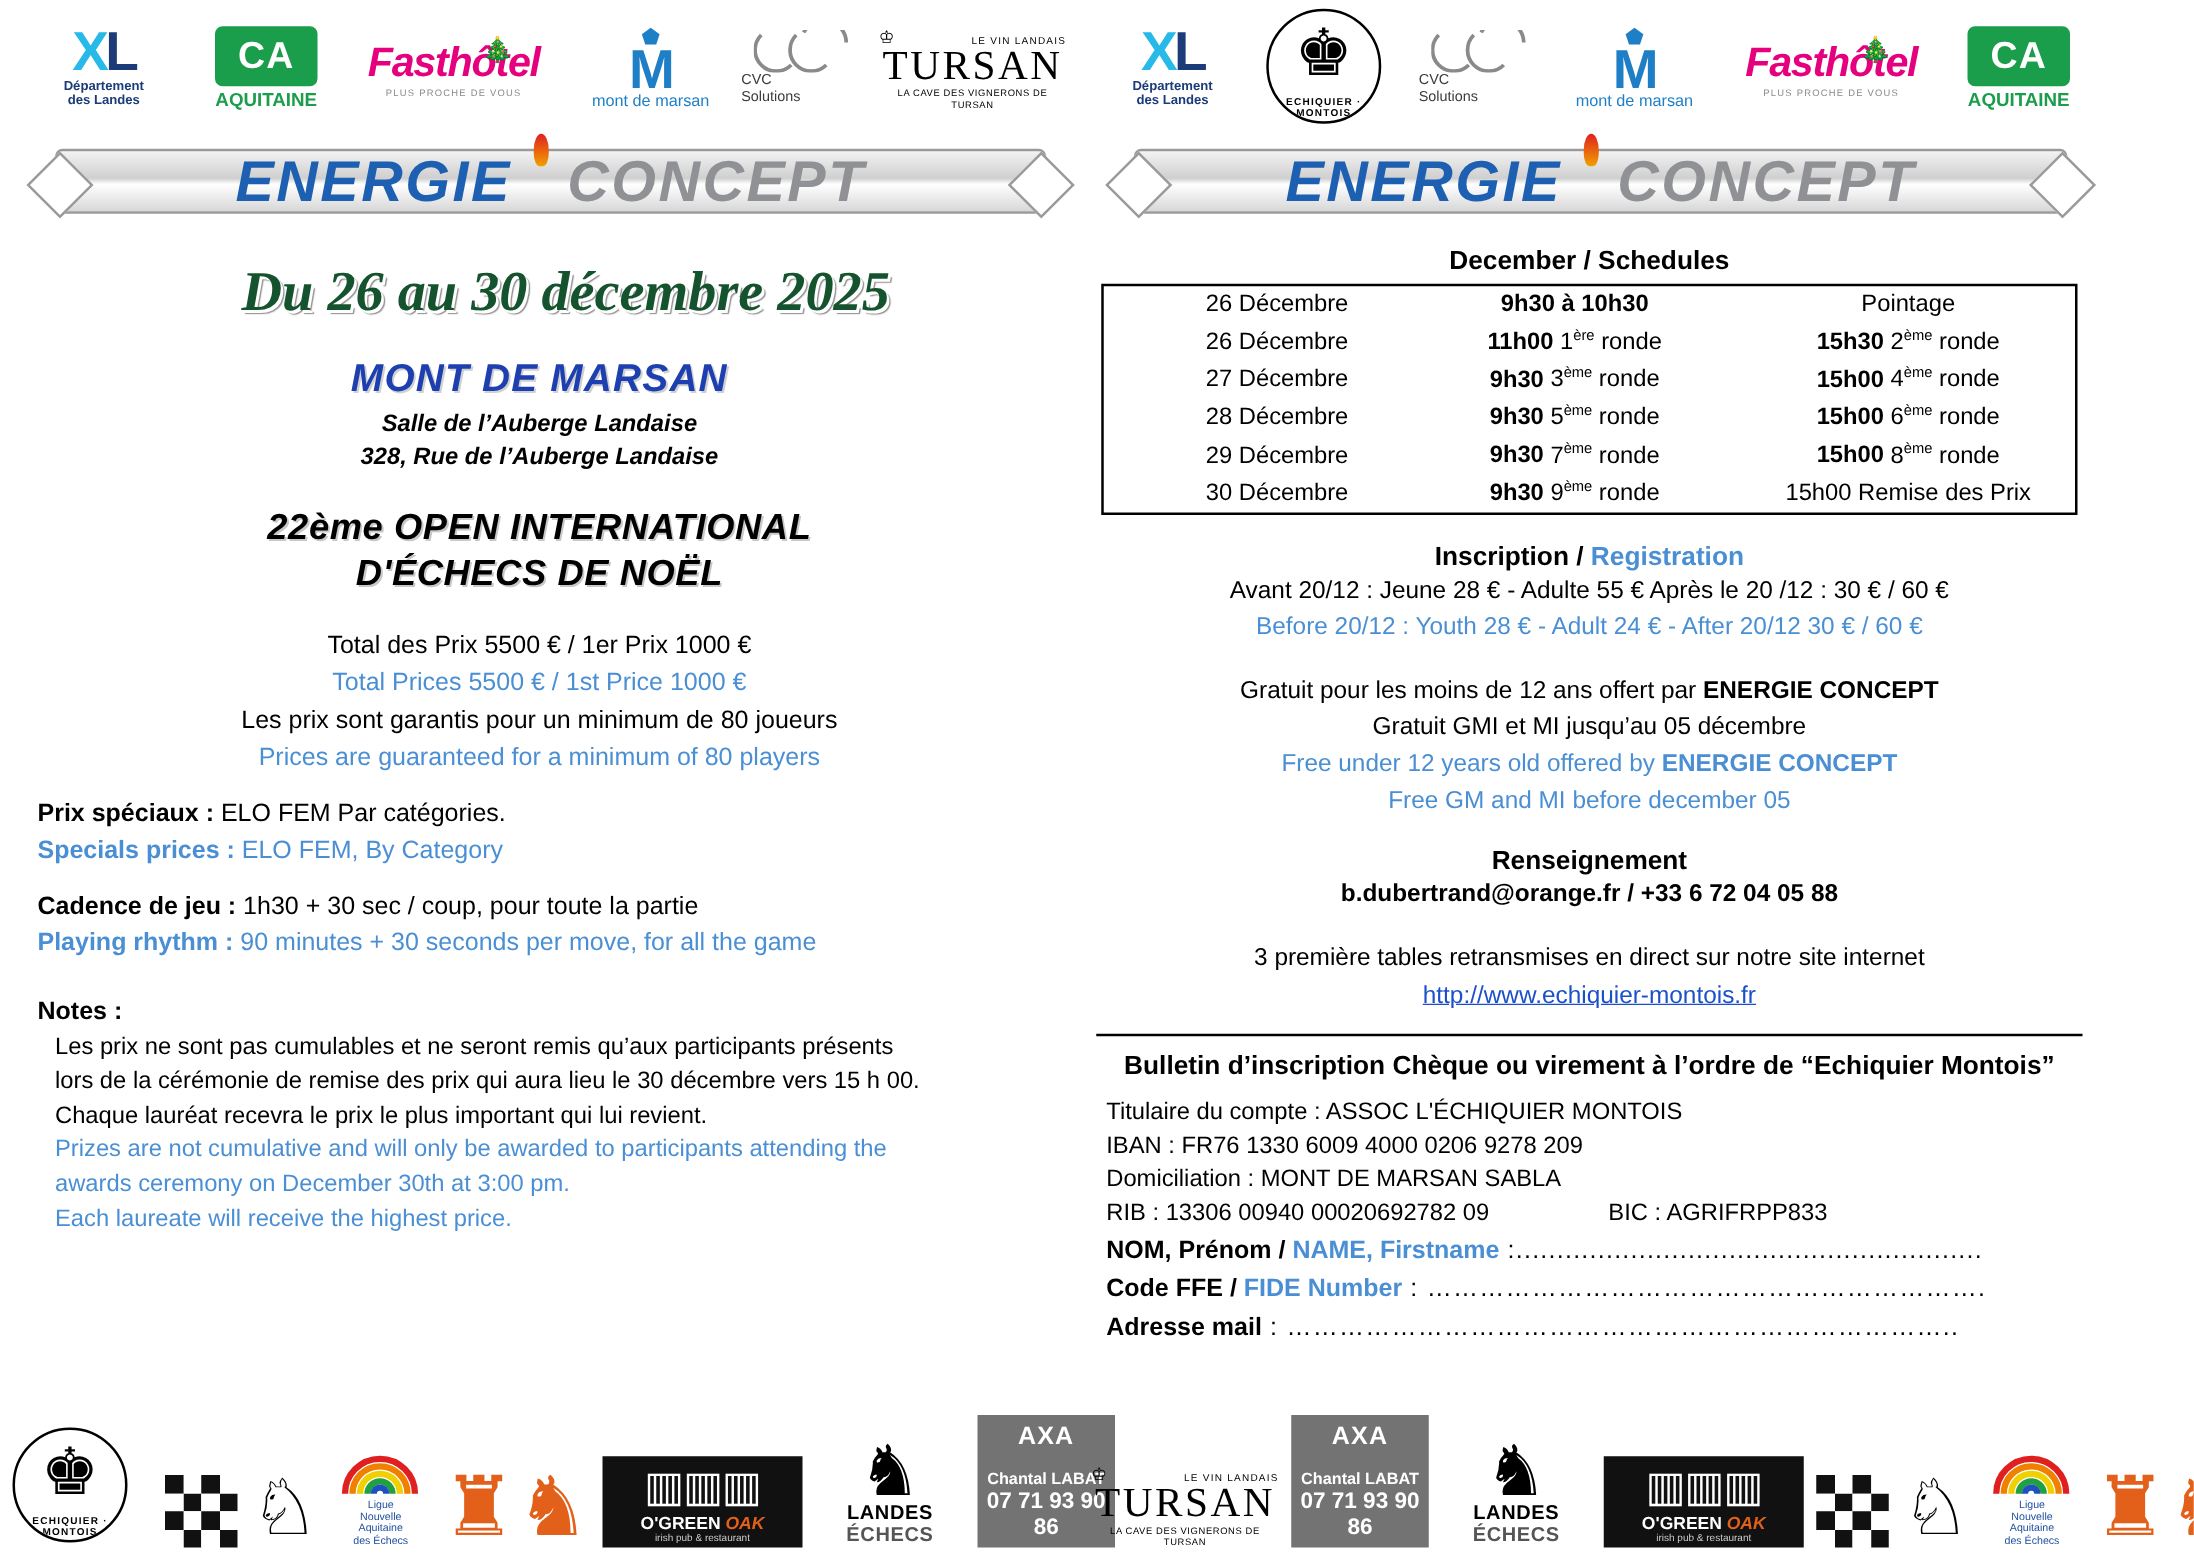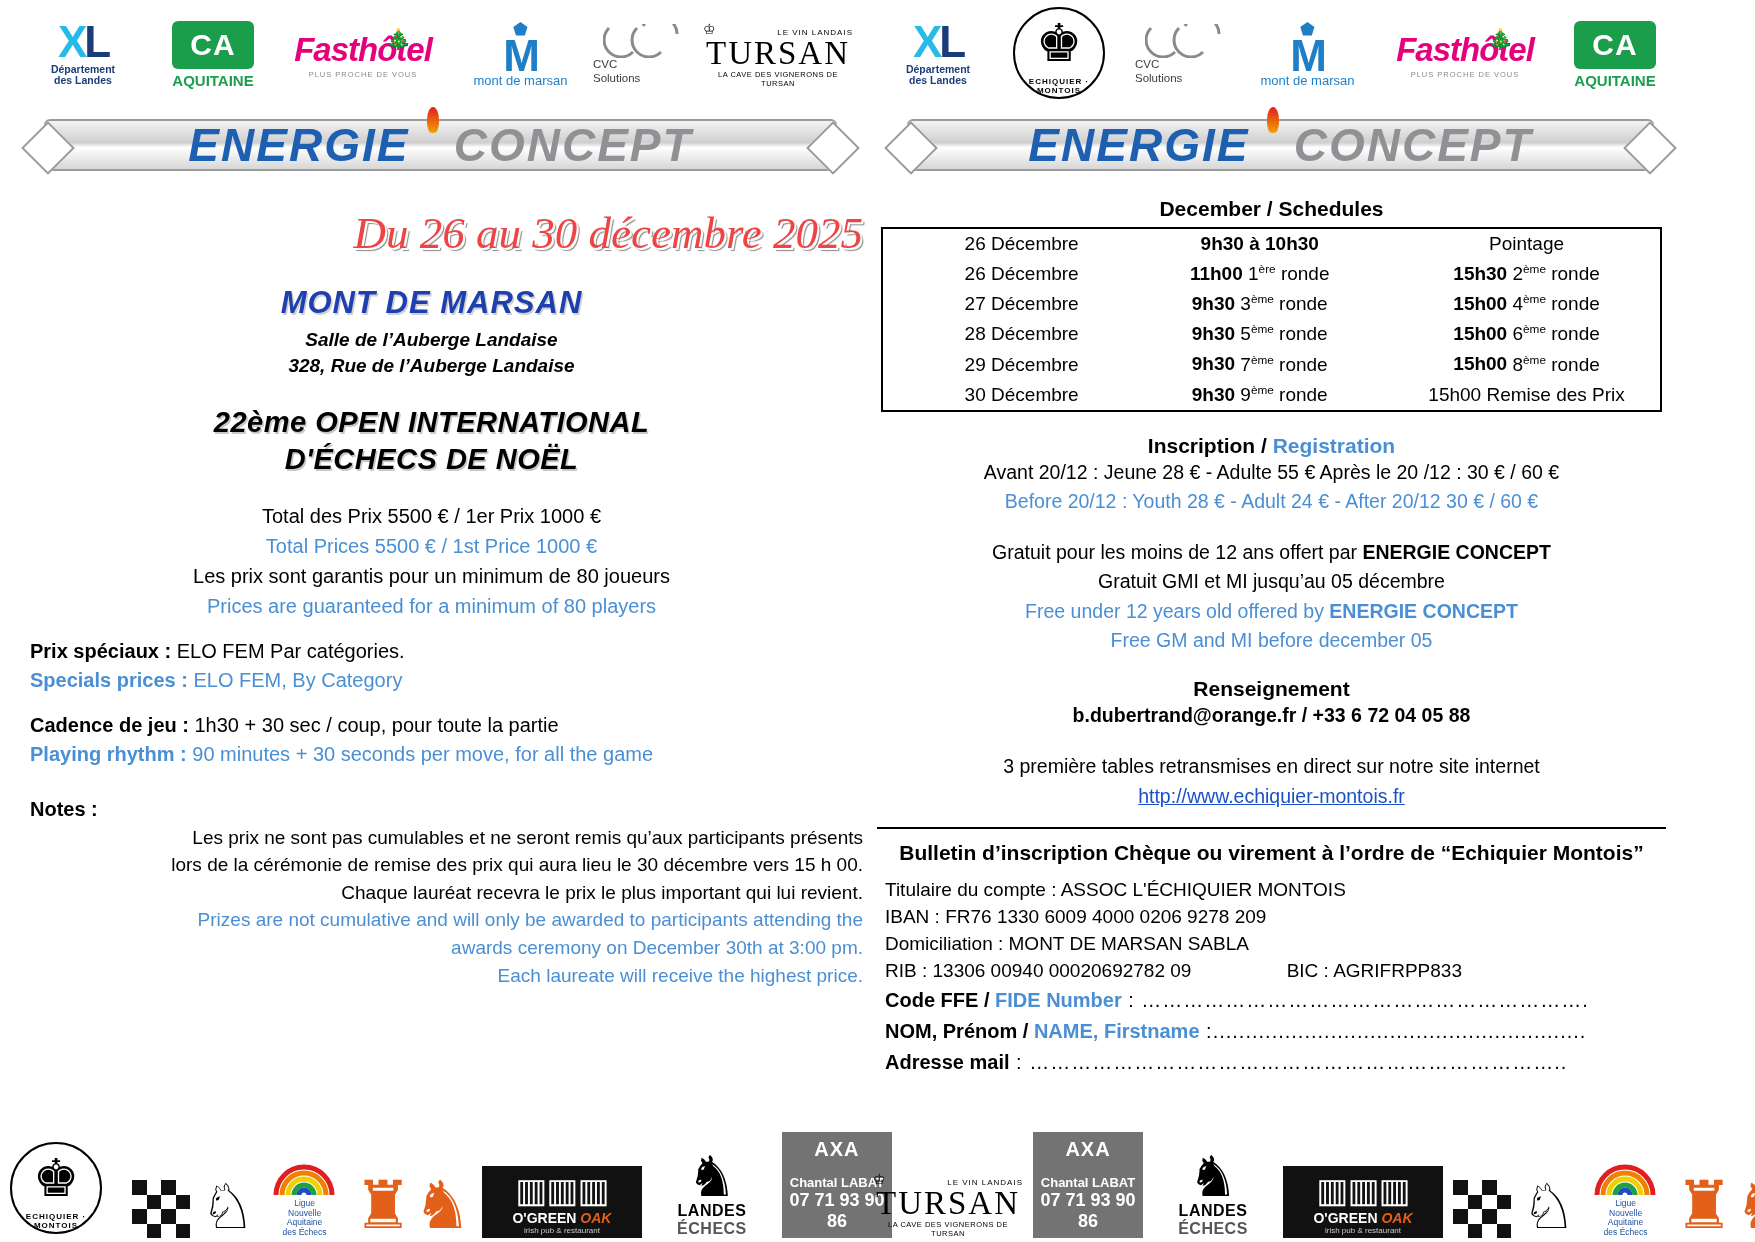--- a/index.html
+++ b/index.html
@@ -78,37 +78,37 @@
   .ec-band:after { right:-17px; }
   .ec-text { position:relative; font-size:46px; font-weight:bold; font-style:italic; letter-spacing:2px; white-space:nowrap;}
   .ec-text .e1 { color:#1d5fb0; }
   .ec-text .e2 { color:#8f9194; }
   .ec-flame { position:absolute; top:-2px; left:calc(50% - 14px); width:12px; height:26px;
               background:linear-gradient(#e02020,#f0a000); border-radius:50% 50% 40% 40%; }
 
   
   .dates {
     font-family:"Liberation Serif", serif;
-    font-size:45px; font-weight:normal; font-style:italic; color:#ef4444;
-    text-align:right; margin:26px 0 0 42px;
+    font-size:45px; font-weight:bold; font-style:italic; color:#14532d;
+    text-align:center; margin:26px 0 0 42px;
     text-shadow: 2px 2px 0 #ffffff, 3px 3px 1px #8a8a8a;
   }
   .city { text-align:center; font-size:31px; font-weight:bold; font-style:italic; color:#1d3fb0;
           letter-spacing:1px; margin-top:26px; text-shadow:1.5px 1.5px 0 #d0d0d0; }
   .venue { text-align:center; font-size:19px; font-style:italic; font-weight:bold; line-height:1.35; margin-top:6px;}
   .title-open { text-align:center; font-size:29px; font-weight:bold; font-style:italic; line-height:1.25;
                 margin-top:26px; letter-spacing:0.5px; text-shadow:1.5px 1.5px 0 #c8c8c8;}
   .prizes { text-align:center; margin-top:24px; font-size:20px; line-height:1.5; }
   .en { color:#4a8fd4; }
   .kv { margin:16px 0 0 30px; font-size:20px; line-height:1.45; }
   .kv b { font-weight:bold; }
   .kv .lbl-en { color:#4a8fd4; font-weight:bold; }
   .notes { margin:26px 0 0 30px; font-size:19px; line-height:1.45; }
   .notes .hdr { font-weight:bold; font-size:20px; }
-  .notes .ind { margin-left:14px;text-align:right; }
+  .notes .ind { margin-left:14px; }
 
   
   .bottom-strip { position:absolute; bottom:0; left:0; display:flex; align-items:flex-end; gap:10px; padding:0 6px 4px 10px; height:140px;}
   .ligue { width:78px; text-align:center; }
   .ligue .arcs { height:54px; position:relative; }
   .ligue .sub { font-size:8.5px; color:#2050a0; line-height:1.15; }
   .chk { width:58px; height:58px; display:grid; grid-template-columns:repeat(4,1fr); grid-template-rows:repeat(4,1fr); }
   .chk div { background:#fff; }
   .chk div.b { background:#111; }
   .knight-white { font-size:62px; line-height:1; }
@@ -456,24 +456,24 @@
       <div>Titulaire du compte : ASSOC L'ÉCHIQUIER MONTOIS</div>
       <div>IBAN : FR76 1330 6009 4000 0206 9278 209</div>
       <div>Domiciliation : MONT DE MARSAN SABLA</div>
       <div>
         <span>RIB : 13306 00940 00020692782 09</span>
         <span class="bic">BIC : AGRIFRPP833</span>
       </div>
     </div>
 
     <div class="field">
+      <span>NOM, Prénom</span><span> / </span><span class="en">NAME, Firstname</span><span class="dots"> :.........................................................</span>
+    </div>
+    <div class="field">
       <span>Code FFE</span><span> / </span><span class="en">FIDE Number</span><span class="dots"> : ……………………………………………………….</span>
-    </div>
-    <div class="field">
-      <span>NOM, Prénom</span><span> / </span><span class="en">NAME, Firstname</span><span class="dots"> :.........................................................</span>
     </div>
     <div class="field">
       <span>Adresse mail</span><span class="dots"> : …………………………………………………………………..</span>
     </div>
 
     <div class="bottom-strip">
       <div class="logo logo-tursan">
         <div style="display:flex;justify-content:space-between;align-items:flex-end;">
           <span class="crown">♔</span>
           <span class="vin">LE VIN LANDAIS</span>

